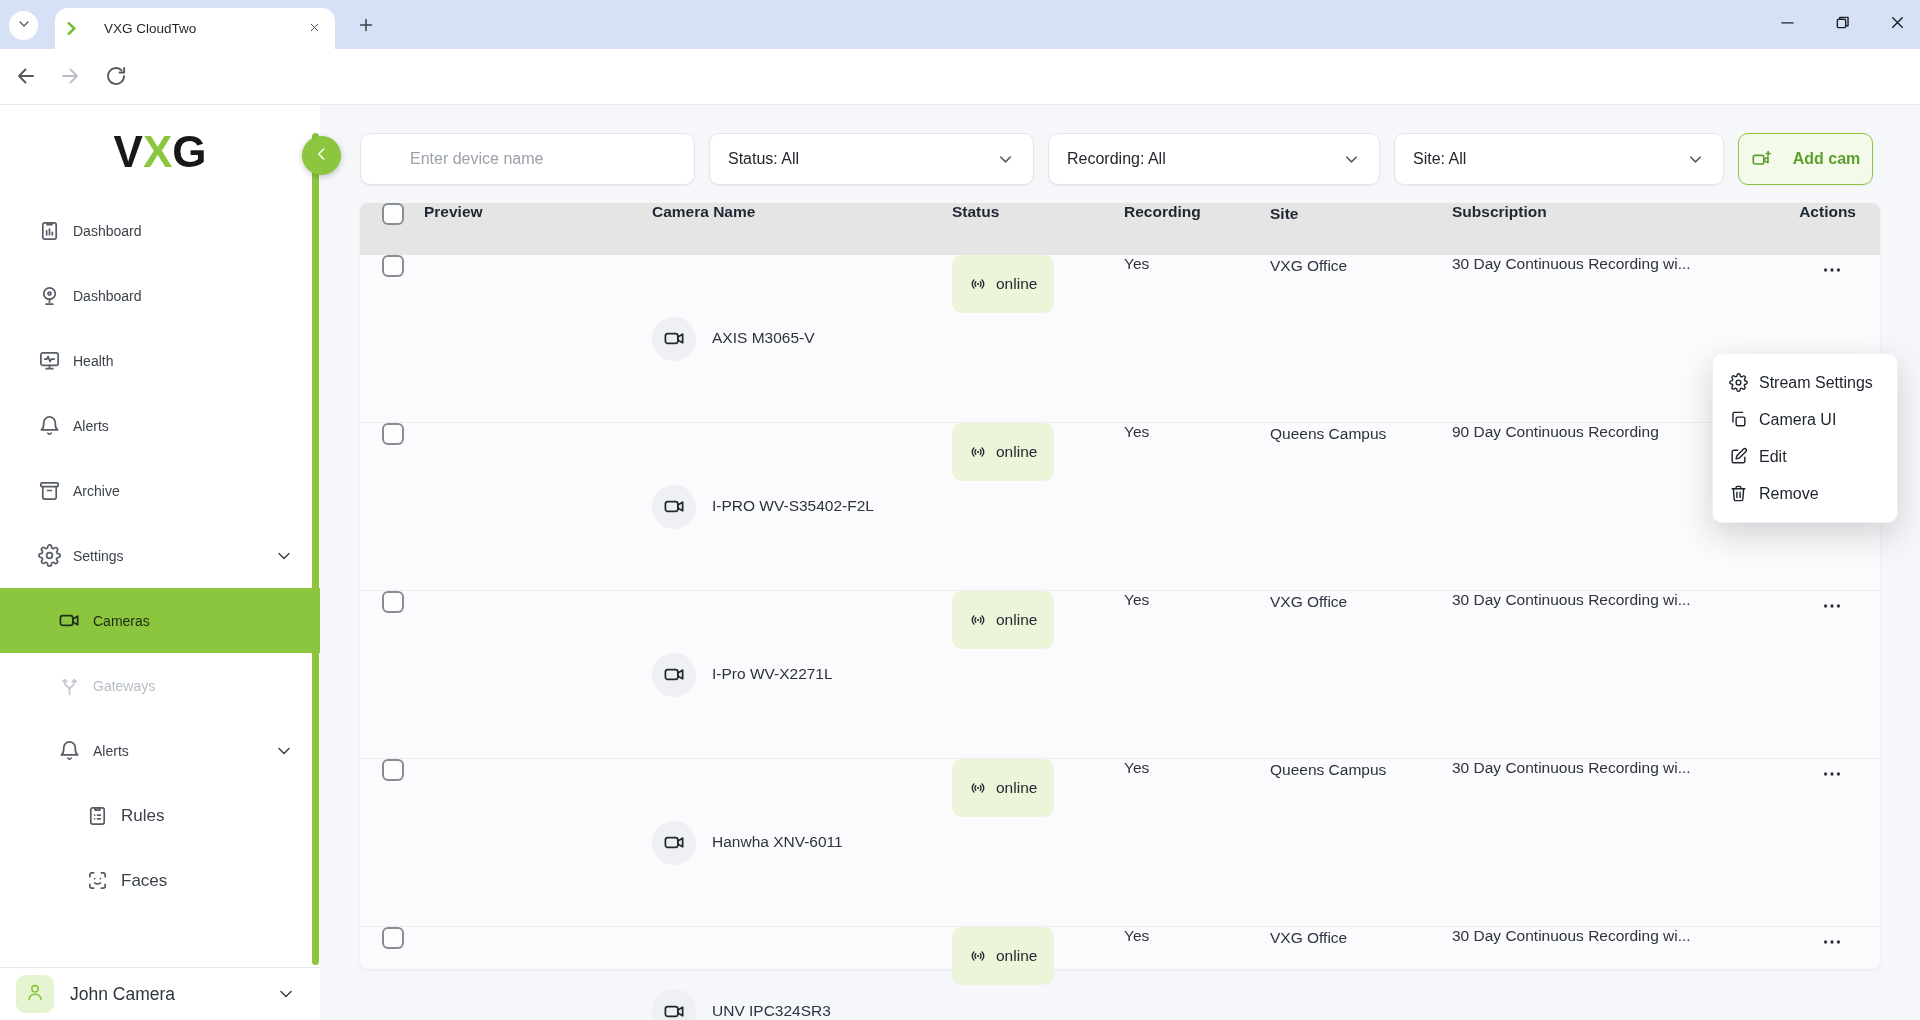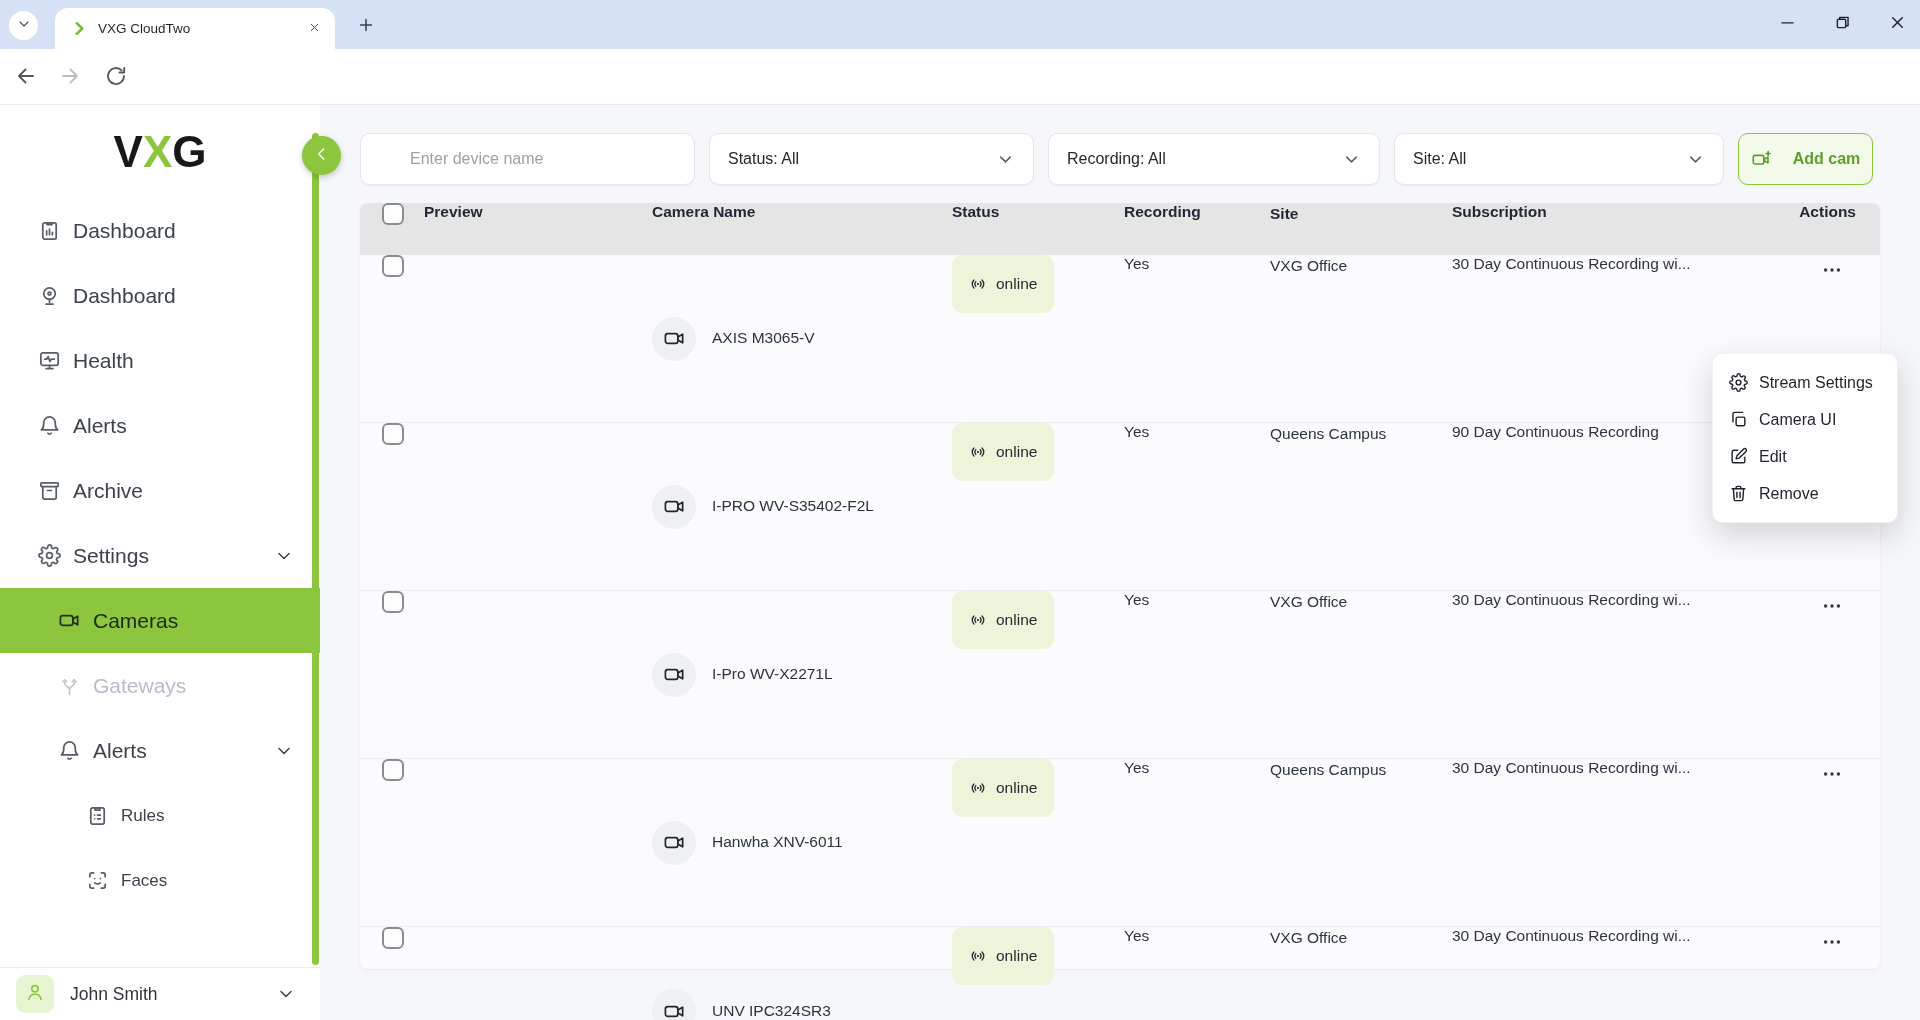--- a/index.html
+++ b/index.html
@@ -3,21 +3,21 @@
 <meta charset="utf-8">
 <style>
   html,body{margin:0;padding:0;background:#fff;}
   *{box-sizing:border-box;font-family:"Liberation Sans","DejaVu Sans",sans-serif;}
   .screen{position:relative;width:1920px;height:1020px;overflow:hidden;background:#fff;}
 
   
   .tabstrip{position:absolute;top:0;left:0;right:0;height:49px;background:#d7e1f6;}
   .tab-search{position:absolute;left:9px;top:11px;width:29px;height:29px;border-radius:50%;background:#fff;border:none;display:flex;align-items:center;justify-content:center;color:#50555b;cursor:pointer;}
   .tab-search svg{width:16px;height:16px;}
-  .tab{position:absolute;left:55px;top:8px;width:280px;height:41px;background:#fff;border-radius:13px 13px 0 0;display:flex;align-items:center;padding:0 10px 0 16px;gap:10px;}
+  .tab{position:absolute;left:55px;top:8px;width:280px;height:41px;background:#fff;border-radius:13px 13px 0 0;display:flex;align-items:center;padding:0 10px 0 8px;gap:24px;}
   .favicon{width:17px;height:17px;color:#6fbe2d;flex:0 0 auto;}
   .favicon svg{width:17px;height:17px;}
   .tab-title{flex:1;font-size:13.5px;color:#1f2328;white-space:nowrap;overflow:hidden;}
   .tab-close{width:22px;height:22px;border:none;background:transparent;color:#44484e;display:flex;align-items:center;justify-content:center;border-radius:50%;cursor:pointer;}
   .tab-close svg{width:13px;height:13px;}
   .newtab{position:absolute;left:350px;top:13px;width:26px;height:26px;border:none;background:transparent;color:#3c4045;cursor:pointer;}
   .newtab svg{width:20px;height:20px;}
   .wincontrols{position:absolute;right:12px;top:0;height:49px;display:flex;align-items:center;gap:33px;color:#1f2328;}
   .winbtn{width:22px;height:22px;display:flex;align-items:center;justify-content:center;cursor:pointer;}
   .winbtn svg{width:19px;height:19px;}
@@ -39,21 +39,21 @@
   .update-pill .lbl{font-size:15px;font-weight:600;color:#113e82;}
   .update-pill .kebab{width:19px;height:19px;color:#113e82;}
   .update-pill .kebab svg{width:19px;height:19px;}
 
   
   .app{position:absolute;top:105px;left:0;right:0;bottom:0;background:#f6f7fa;}
   .sidebar{position:absolute;left:0;top:0;bottom:0;width:320px;background:#fff;}
   .logo{position:absolute;top:22px;left:0;width:100%;text-align:center;font-size:44px;font-weight:800;color:#17181a;letter-spacing:0px;}
   .logo .x{color:#8cc63e;}
   .side-menu{position:absolute;top:93px;left:0;right:0;height:769px;overflow:hidden;}
-  .side-item{height:65px;display:flex;align-items:center;gap:12px;padding-left:38px;font-size:21px;color:#3b424b;position:relative;cursor:pointer;}
+  .side-item{height:65px;display:flex;align-items:center;gap:12px;padding-left:38px;font-size:14px;color:#3b424b;position:relative;cursor:pointer;}
   .side-item .ic{width:23px;height:23px;color:#565d66;flex:0 0 auto;}
   .side-item .ic svg{width:23px;height:23px;}
   .side-item.lvl1{padding-left:58px;}
   .side-item.lvl2{padding-left:86px;font-size:17px;}
   .side-item.muted{color:#b7bdc7;}
   .side-item.muted .ic{color:#c3c8d0;}
   .side-item.active{background:#8cc63e;color:#1c2a12;}
   .side-item.active .ic{color:#22301a;}
   .side-item .chev{position:absolute;right:26px;width:20px;height:20px;color:#3b424b;}
   .side-item .chev svg{width:20px;height:20px;}
@@ -301,21 +301,21 @@
           </div>
         </nav>
       <div class="scroll-thumb"></div>
       <div class="side-footer">
         <span class="user-badge">
             <span><svg viewBox="0 0 24 24" fill="none" stroke="currentColor" stroke-width="1.8" stroke-linecap="round" stroke-linejoin="round">
                 <circle cx="12" cy="8.5" r="3.5"></circle>
                 <path d="M5.5 20c.5-4 3-5.5 6.5-5.5s6 1.5 6.5 5.5"></path>
               </svg></span>
           </span>
-        <span class="user-name">John Smith</span>
+        <span class="user-name">John Camera</span>
         <span class="chev"><svg viewBox="0 0 24 24" fill="none" stroke="currentColor" stroke-width="1.8" stroke-linecap="round" stroke-linejoin="round">
               <path d="M6 9l6 6 6-6"></path>
             </svg></span>
       </div>
     </aside>
     <button class="collapse">
         <span><svg viewBox="0 0 24 24" fill="none" stroke="currentColor" stroke-width="1.8" stroke-linecap="round" stroke-linejoin="round">
             <path d="M14 6l-6 6 6 6"></path>
           </svg></span>
       </button>

